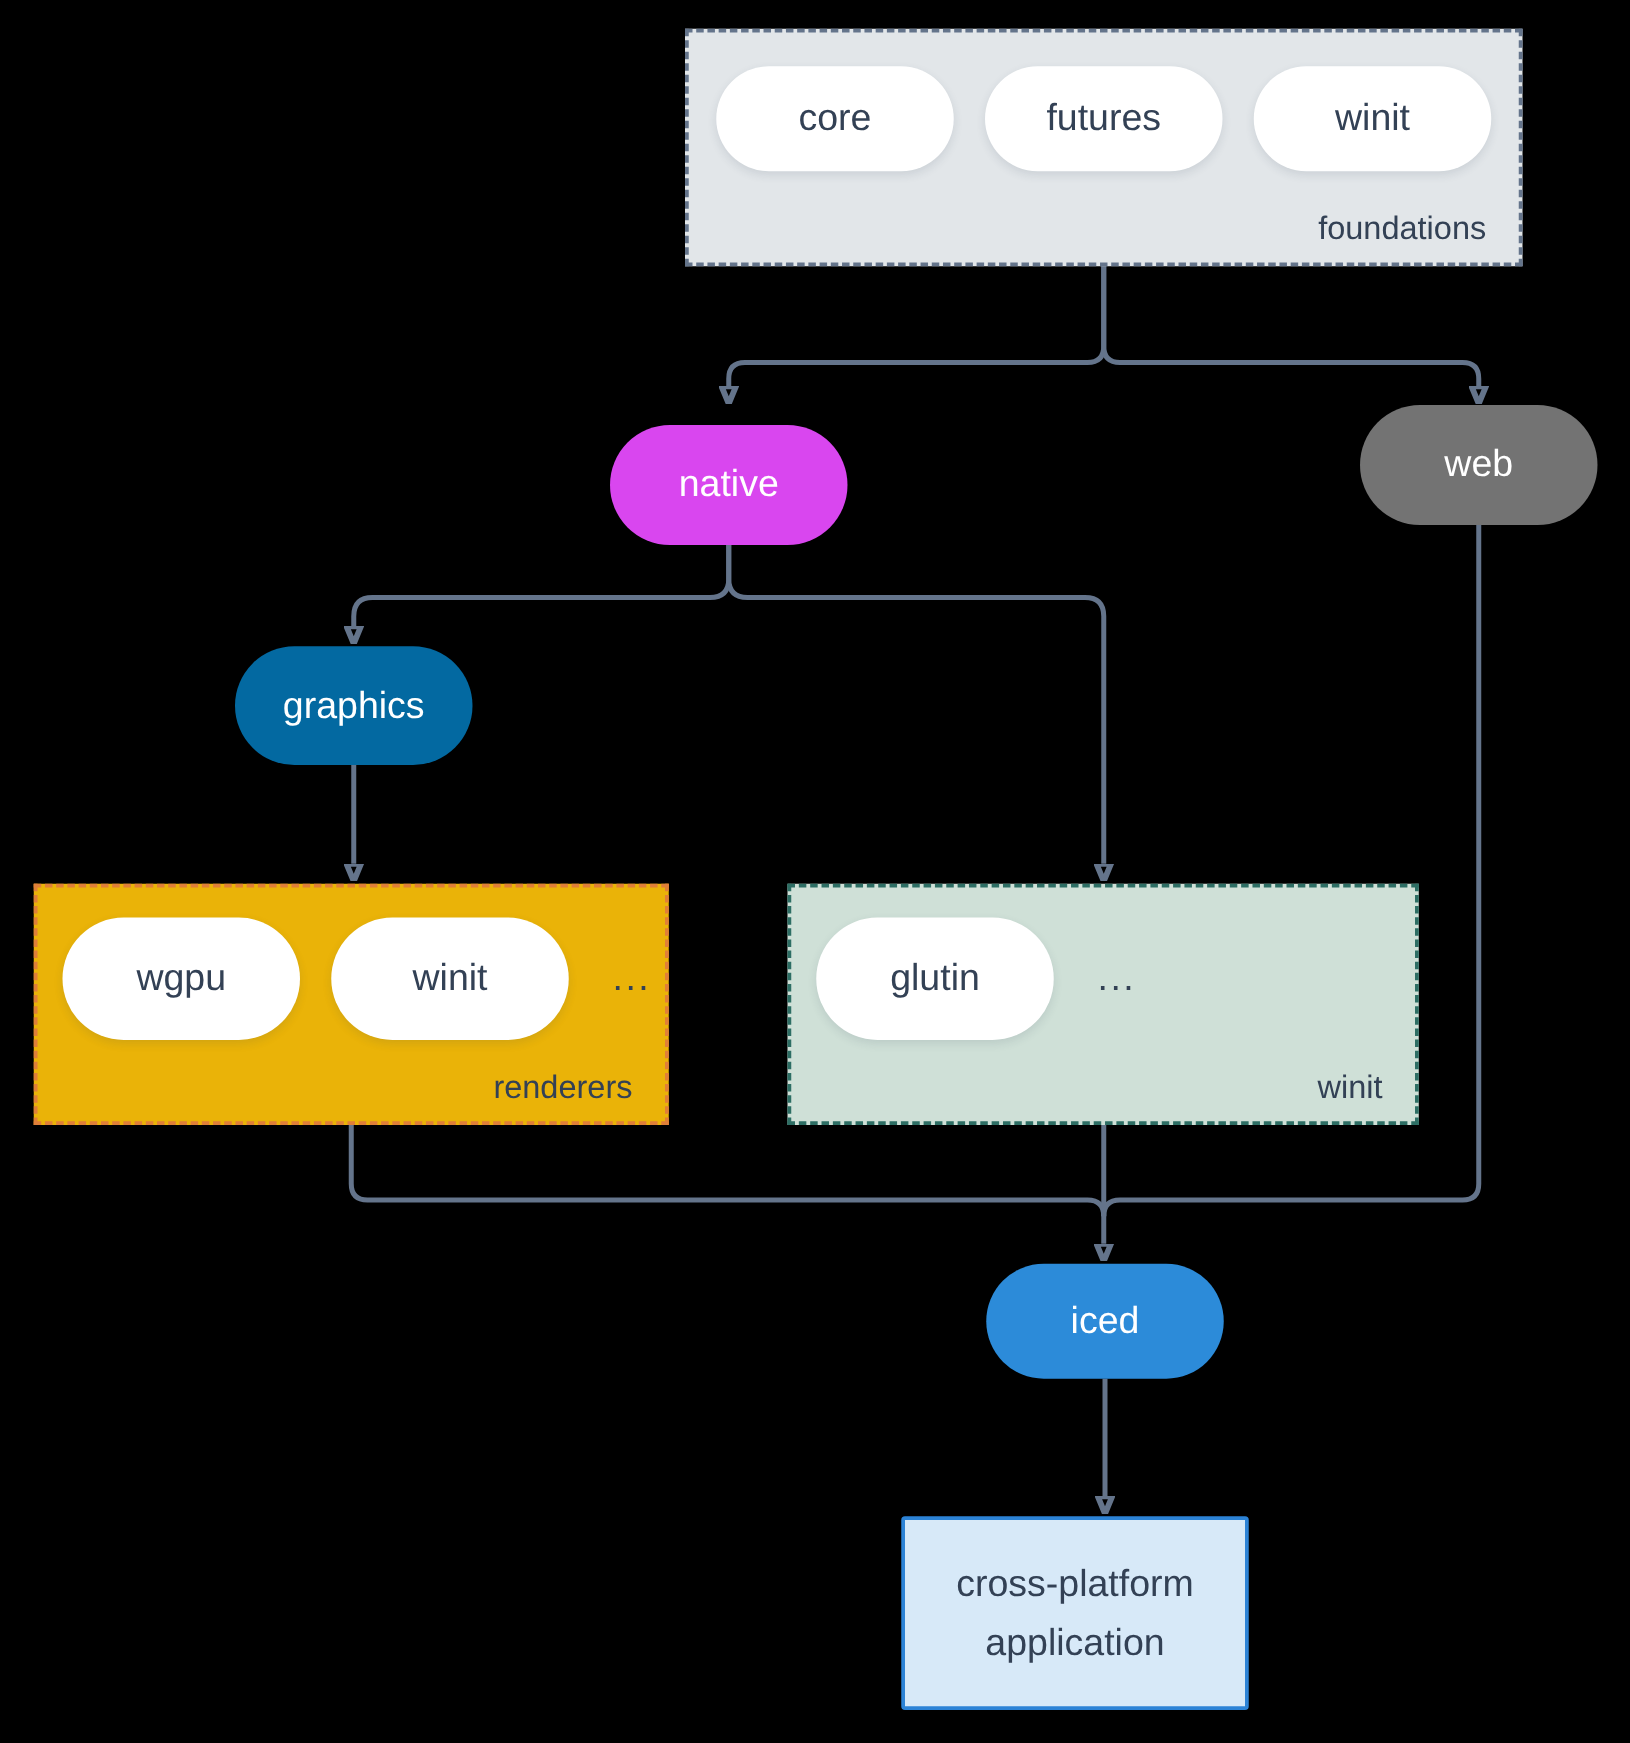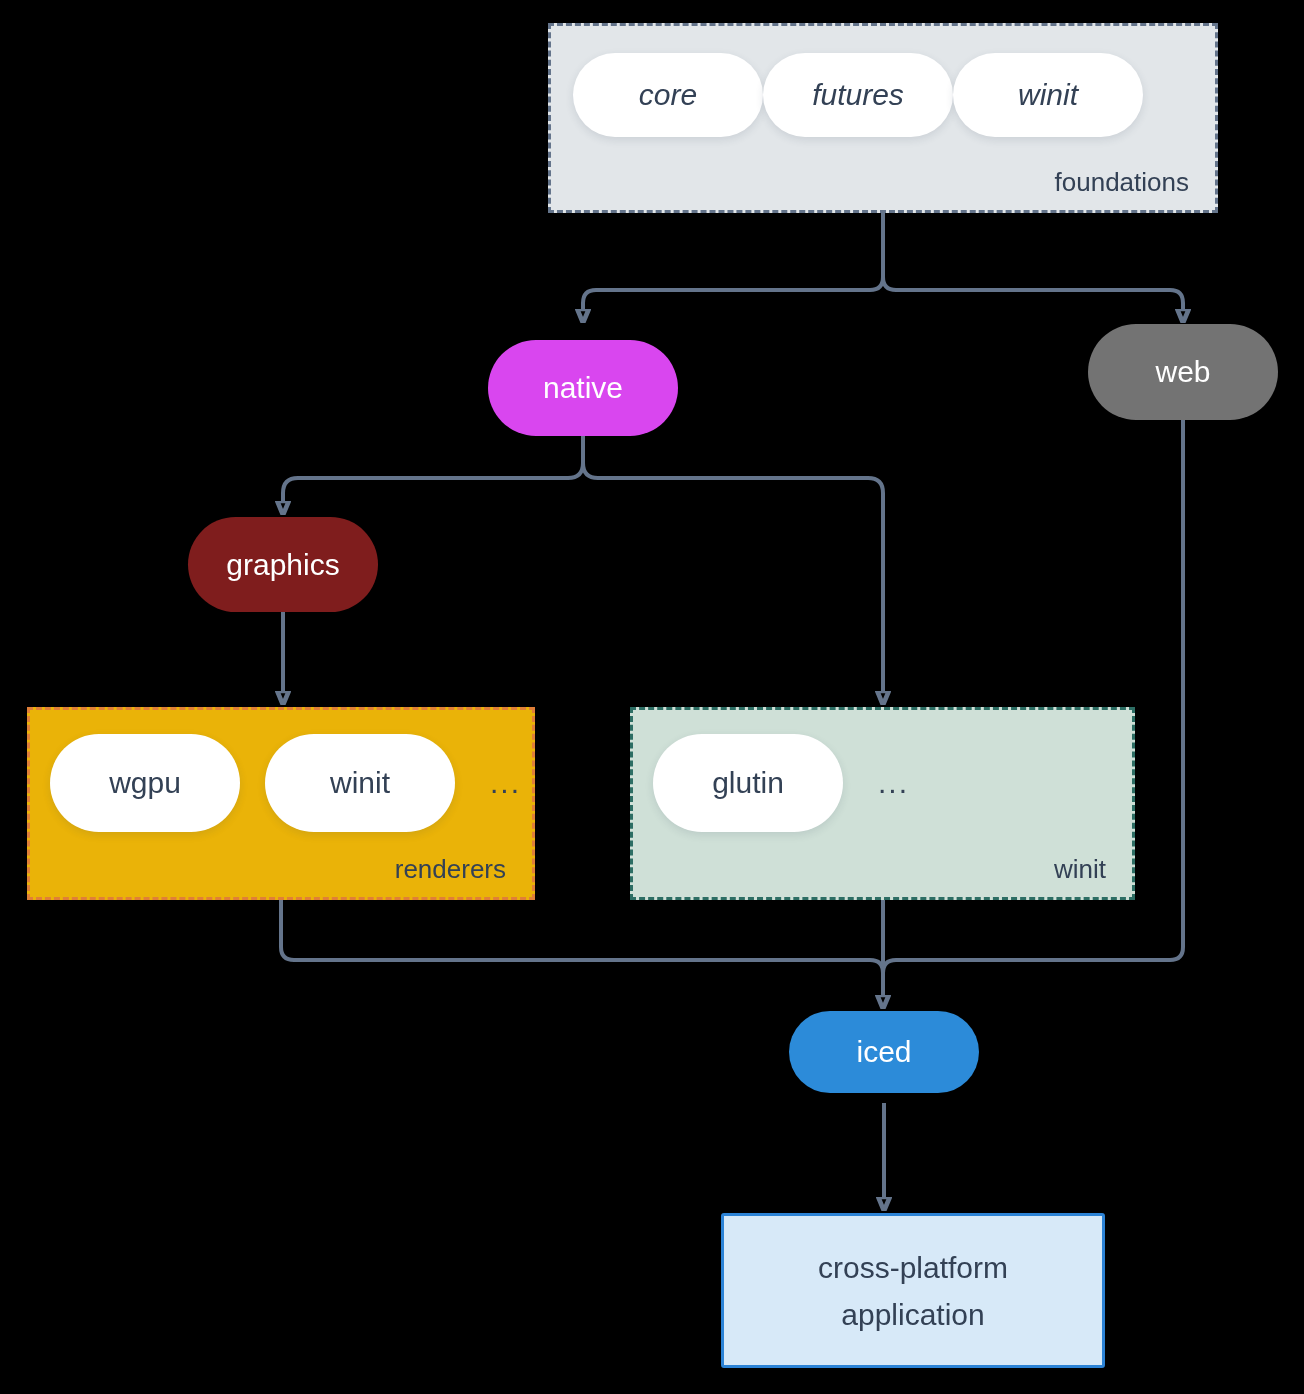--- a/index.html
+++ b/index.html
@@ -11,38 +11,38 @@
   .connectors{position:absolute;left:0;top:0;width:1304px;height:1394px;pointer-events:none;}
   .connectors path{stroke:#64748b;stroke-width:4;fill:none;}
 
   .group{position:absolute;}
   .group-foundations{left:548px;top:23px;width:670px;height:190px;background:#e2e6e9;border:3px dashed #64748b;}
   .group-renderers{left:27px;top:707px;width:508px;height:193px;background:#eab308;border:3px dashed #e07f38;}
   .group-shells{left:630px;top:707px;width:505px;height:193px;background:#cfe0d7;border:3px dashed #2d6e64;}
   .group-label{position:absolute;right:26px;bottom:12px;font-size:26px;color:#334155;}
 
   .pill-row{display:flex;align-items:center;}
-  .group-foundations .pill-row{padding:27px 0 0 22px;font-style:italic;}
+  .group-foundations .pill-row{padding:27px 0 0 22px;gap:25px;}
   .group-renderers .pill-row,.group-shells .pill-row{padding:24px 0 0 20px;gap:25px;}
 
   .pill{display:flex;align-items:center;justify-content:center;border-radius:999px;font-size:30px;}
   .pill-white{background:#fff;color:#334155;box-shadow:0 3px 8px rgba(40,60,80,0.12);}
   .group-foundations .pill-white{width:190px;height:84px;}
   .group-renderers .pill-white,.group-shells .pill-white{width:190px;height:98px;}
   .ellipsis{font-size:30px;color:#334155;margin-left:10px;letter-spacing:2px;}
 
   .node{position:absolute;display:flex;align-items:center;justify-content:center;
         border-radius:999px;font-size:30px;color:#fff;}
   .node-native{left:488px;top:340px;width:190px;height:96px;background:#d946ef;}
   .node-web{left:1088px;top:324px;width:190px;height:96px;background:#737373;}
-  .node-graphics{left:188px;top:517px;width:190px;height:95px;background:#7f1d1d;}
-  .node-iced{left:789px;top:1011px;width:190px;height:82px;background:#2c8bd9;}
+  .node-graphics{left:188px;top:517px;width:190px;height:95px;background:#0369a1;}
+  .node-iced{left:789px;top:1011px;width:190px;height:92px;background:#2c8bd9;}
 
   .app-box{
-    position:absolute;left:721px;top:1213px;width:384px;height:155px;
+    position:absolute;left:721px;top:1213px;width:278px;height:155px;
     background:#d7e9f8;border:3px solid #2c83d6;border-radius:3px;
     display:flex;align-items:center;justify-content:center;text-align:center;
     font-size:30px;line-height:47px;color:#334155;padding:0 40px;
   }
 </style>
 </head>
 <body>
 
 <div class="canvas">
 

